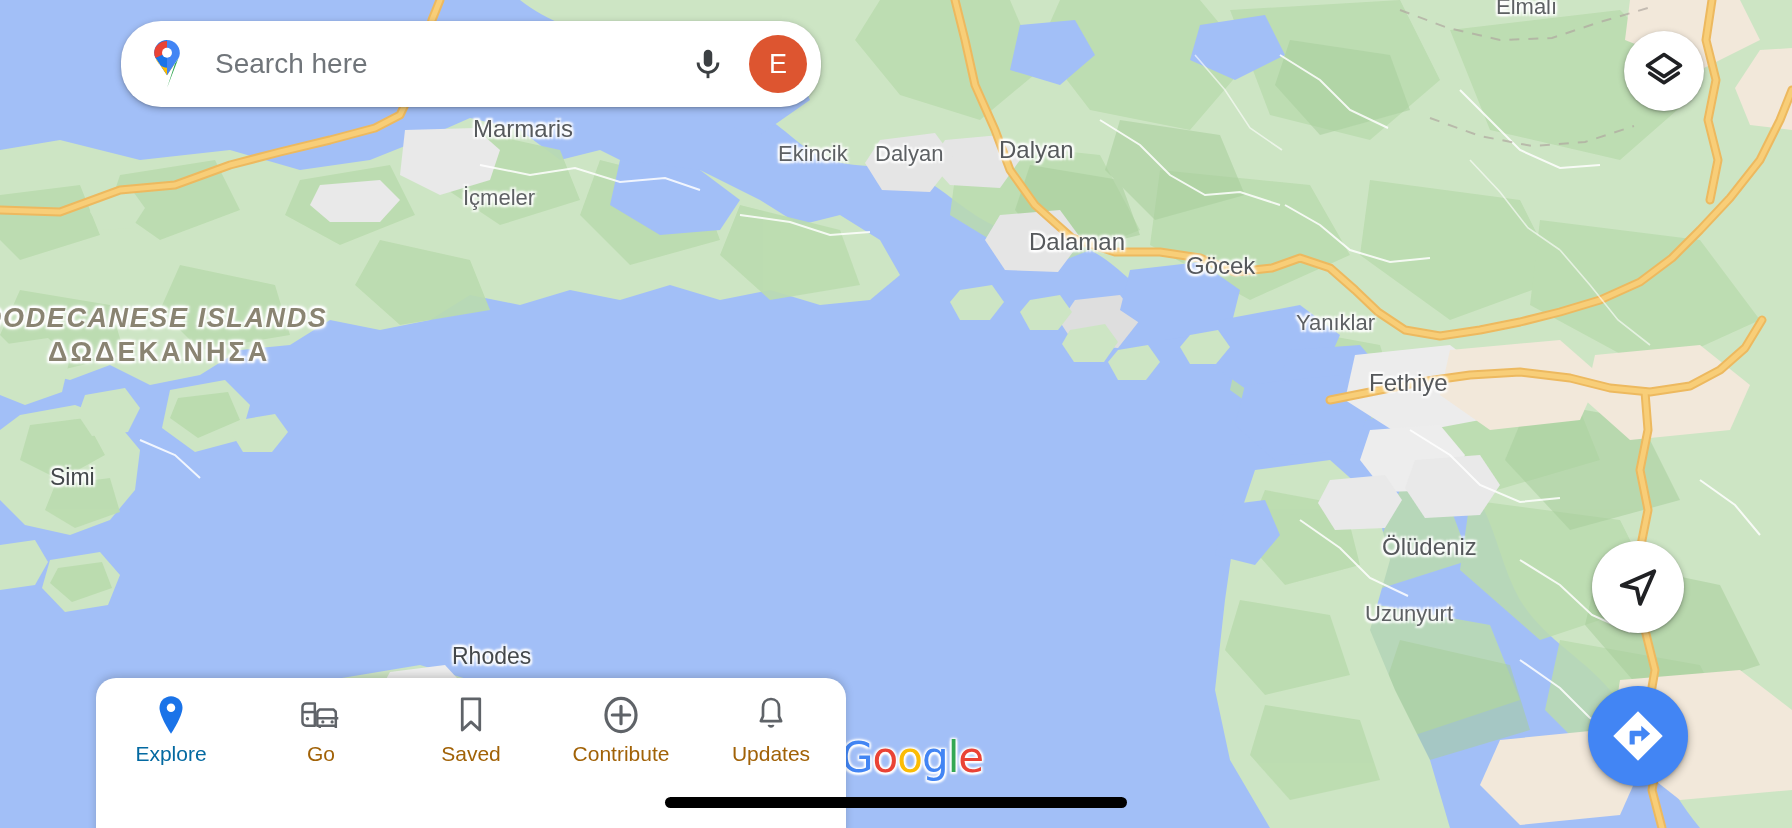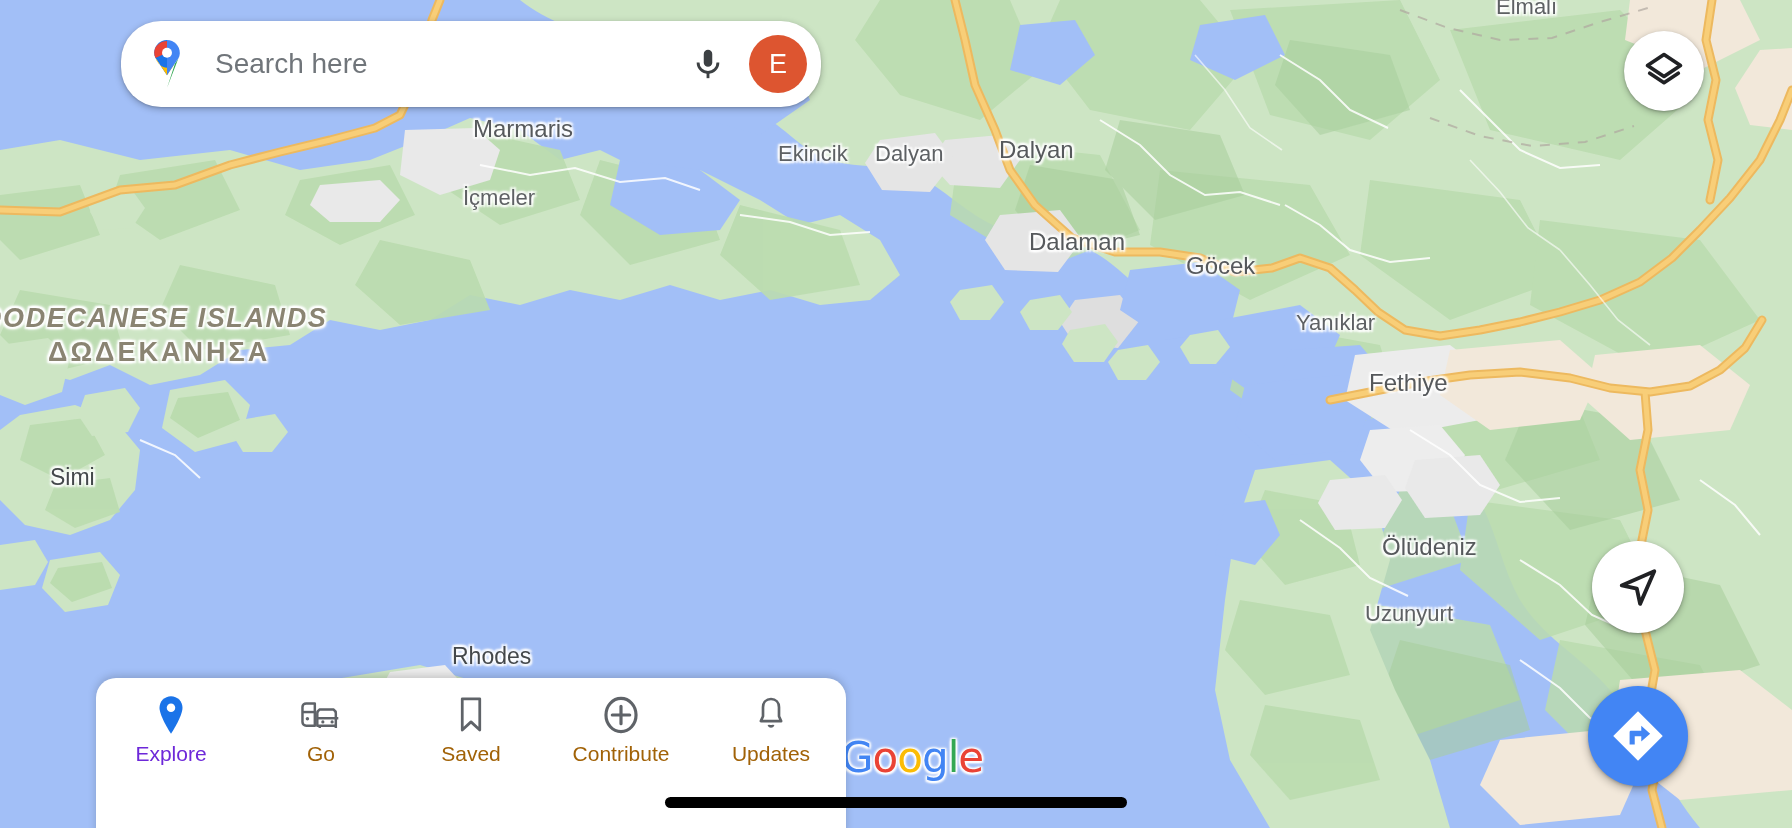--- a/index.html
+++ b/index.html
@@ -91,21 +91,21 @@
   }
   .nav-item {
     flex:1; display:flex; flex-direction:column; align-items:center;
     gap:9px; cursor:pointer; color:#5F6368;
   }
   .nav-item .nav-ico { height:42px; display:flex; align-items:flex-end; }
   .nav-item .nav-lbl {
     font-size:21px; font-family:"Liberation Sans", sans-serif;
     color:#a16207; line-height:1;
   }
-  .nav-item.active .nav-lbl { color:#6d28d9; }
+  .nav-item.active .nav-lbl { color:#0369a1; }
 
   
   #google-logo {
     position:absolute; left:841px; top:733px; z-index:20;
     font-size:42px; font-weight:400; letter-spacing:-1px;
     font-family:"DejaVu Sans", sans-serif;
     pointer-events:none;
     text-shadow:-1.5px -1.5px 2px rgba(255,255,255,.95),
                  1.5px -1.5px 2px rgba(255,255,255,.95),
                 -1.5px  1.5px 2px rgba(255,255,255,.95),

